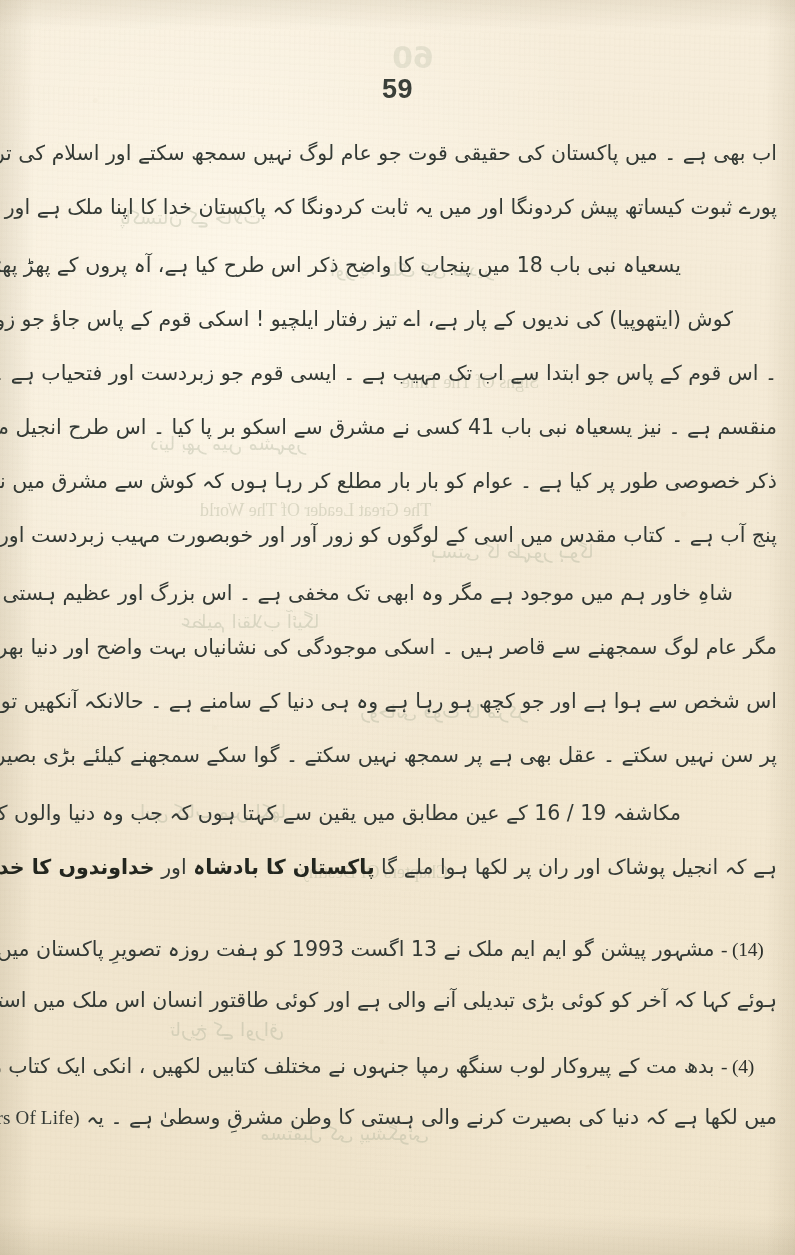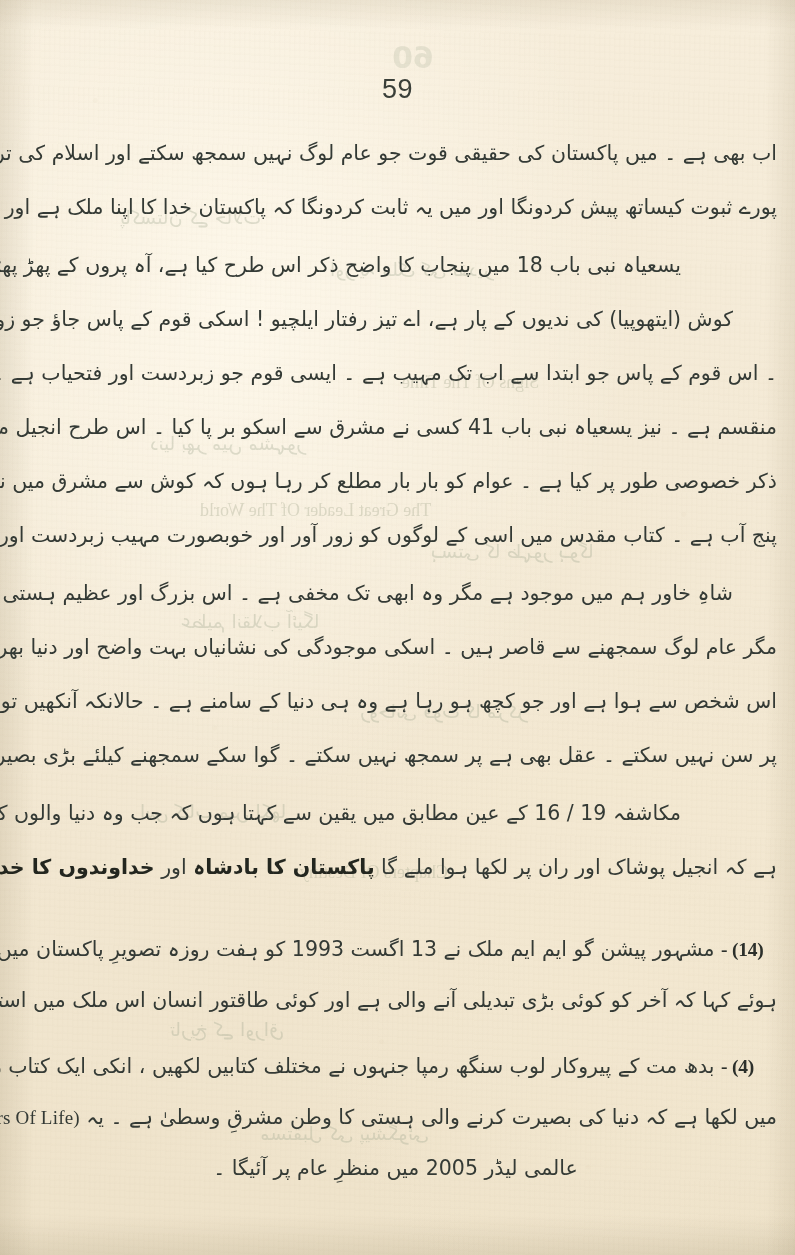--- a/index.html
+++ b/index.html
@@ -87,21 +87,21 @@
   .folio {
     position: absolute;
     top: 74px;
     left: 0;
     right: 0;
     text-align: center;
     z-index: 5;
   }
   .folio-num {
     font-family: "Liberation Sans", sans-serif;
-    font-weight: 400;
+    font-weight: 700;
     font-size: 27px;
     letter-spacing: 0.5px;
     color: #3a3f39;
   }
 
   
   .body-text {
     position: absolute;
     top: 126px;
     right: 18px;
@@ -139,21 +139,21 @@
   .en-token {
     font-family: "Liberation Serif", serif;
     font-size: 19px;
     letter-spacing: 0.2px;
     direction: ltr;
     unicode-bidi: embed;
   }
 
   .marker {
     font-family: "Liberation Serif", serif;
-    font-weight: 700;
+    font-weight: 400;
     font-size: 19.5px;
     color: #2c302b;
     direction: ltr;
     unicode-bidi: embed;
     display: inline-block;
     min-width: 56px;
   }
 
   
   .item {
@@ -235,20 +235,19 @@
 
     <div class="item">
       <span class="line">
         <span class="marker">- (4)</span>
         <span>بدھ مت کے پیروکار لوب سنگھ رمپا جنہوں نے مختلف کتابیں لکھیں ، انکی ایک کتاب زندگی کے ابواب</span>
       </span>
       <span class="line">
         <span>میں لکھا ہے کہ دنیا کی بصیرت کرنے والی ہستی کا وطن مشرقِ وسطیٰ ہے ۔ یہ</span>
         <span class="en-token">(Chapters Of Life)</span>
       </span>
-      <span class="line center">عالمی لیڈر 2005 میں منظرِ عام پر آئیگا ۔</span>
     </div>
 
   </div>
 
   <div class="grain"></div>
   <div class="vignette"></div>
 </div>
 
 </body></html>

